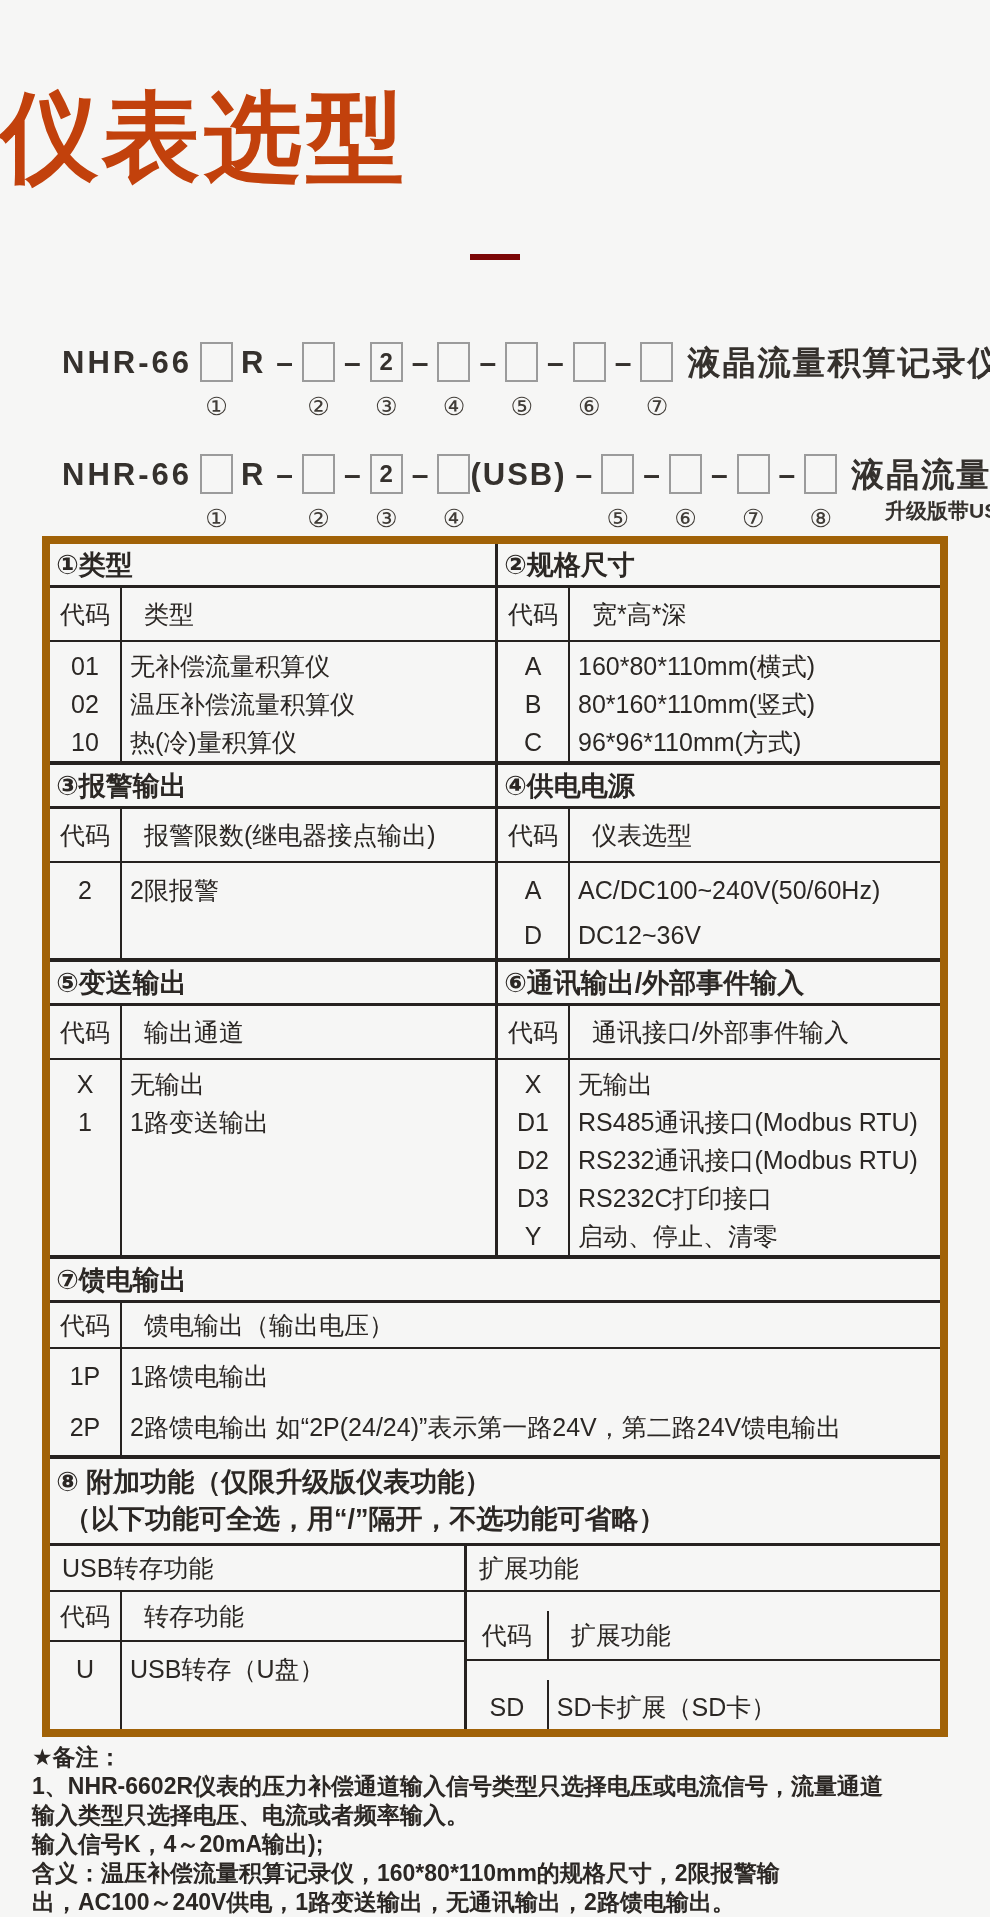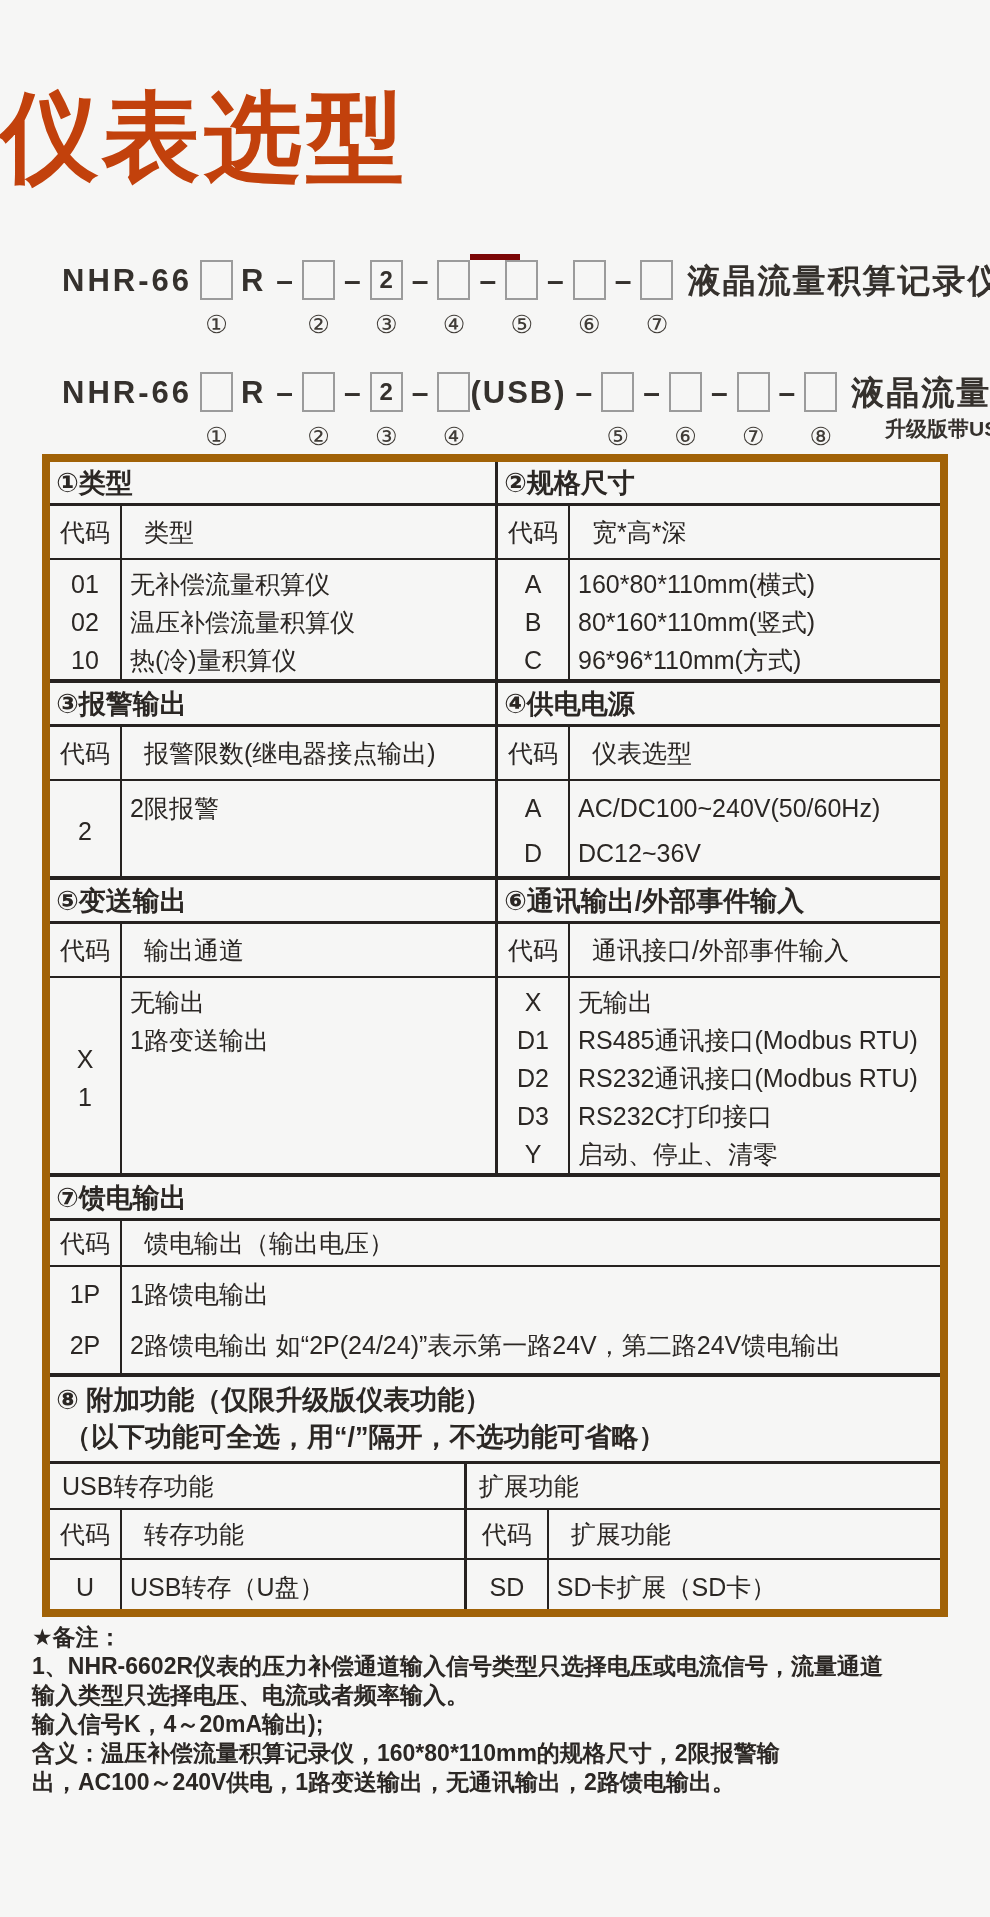--- a/index.html
+++ b/index.html
@@ -12,21 +12,21 @@
   }
   
   .title {
     margin-top:84px; 
     font-size:98px; line-height:106px; font-weight:900;
     letter-spacing:4px; color:#c2410c;
   }
   .red-dash { width:50px; height:6px; background:#7c0707; margin:64px auto 0; }
 
   
-  .models { padding-left:62px; }
+  .models { padding-left:62px; margin-top:82px; }
   .m-line { display:flex; align-items:flex-start; }
   .m-line2 { margin-top:34px; }
   .m-text { font-size:31px; line-height:42px; font-weight:700; letter-spacing:2px; color:#35312d; white-space:nowrap; }
   .m-prefix { margin-right:8px; letter-spacing:3px; }
   .m-dash { font-size:30px; line-height:42px; font-weight:700; margin:0 9px; color:#35312d; }
   .m-unit { display:flex; flex-direction:column; align-items:center; }
   .m-box {
     width:33px; height:40px; border:2px solid #9b9b9b; background:transparent;
     display:flex; align-items:center; justify-content:center;
     font-size:24px; font-weight:700; color:#35312d;
@@ -45,39 +45,39 @@
   .half { width:50%; display:flex; flex-direction:column; }
   .half.right { border-left:3px solid #262220; }
   .sec-head {
     height:44px; display:flex; align-items:center; padding-left:6px;
     font-size:27px; font-weight:700; border-bottom:3px solid #262220; white-space:nowrap;
   }
   .sub { display:flex; height:54px; border-bottom:2px solid #262220; font-size:25px; }
   .sub .c { width:72px; border-right:2px solid #262220; display:flex; align-items:center; justify-content:center; }
   .sub .d { flex:1; display:flex; align-items:center; padding-left:22px; white-space:nowrap; }
   .body { display:flex; flex:1; font-size:25px; }
-  .ccol { width:72px; border-right:2px solid #262220; display:flex; flex-direction:column; padding-top:5px;justify-content:center; }
+  .ccol { width:72px; border-right:2px solid #262220; display:flex; flex-direction:column; padding-top:5px; }
   .dcol { flex:1; display:flex; flex-direction:column; padding-top:5px; }
   .r { display:flex; align-items:center; white-space:nowrap; }
   .ccol .r { justify-content:center; }
   .dcol .r { padding-left:8px; }
   .rh38 .r { height:38px; }
   .rh45 .r { height:45px; }
   .s4 .sub { height:46px; }
   .s4 .r1 { height:45px; }
   .s4 .r2 { height:56px; }
   
   .s5 { display:block; }
   .s5head { border-bottom:3px solid #262220; padding:4px 0 6px 6px; }
   .s5h1 { font-size:27px; font-weight:700; line-height:38px; }
   .s5h2 { font-size:27px; font-weight:700; line-height:36px; padding-left:8px; }
   .s5cols { display:flex; }
   .s5col { display:flex; flex-direction:column; }
   .s5col.left { width:46.5%; }
-  .s5col.right { width:53.5%; border-left:3px solid #262220; }
+  .s5col.right { width:53.5%; border-left:3px solid #262220;gap:19px; }
   .s5sub { height:46px; border-bottom:2px solid #262220; display:flex; align-items:center; padding-left:12px; font-size:25px; white-space:nowrap; }
   .s5 .sub { height:50px; }
   .s5 .body { min-height:48px; }
   .s5 .r { height:44px; }
   .s5col.right .sub .c, .s5col.right .ccol { width:82px; }
 
   
   .notes { width:930px; margin:6px auto 0; padding-left:2px; font-size:23px; font-weight:700; line-height:29px; color:#2b2724; }
   .notes div { white-space:nowrap; }
 </style>

